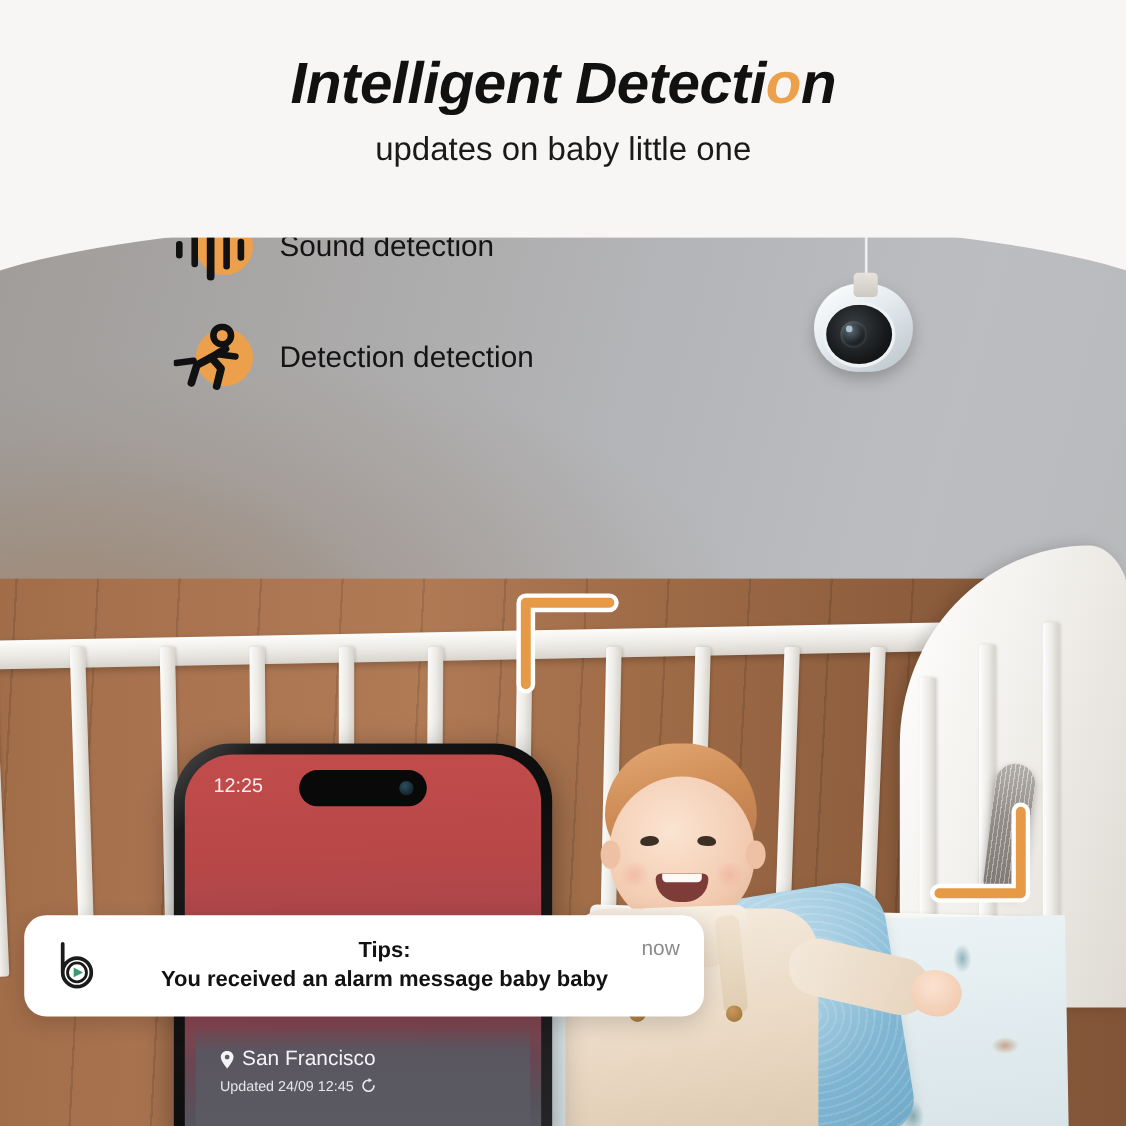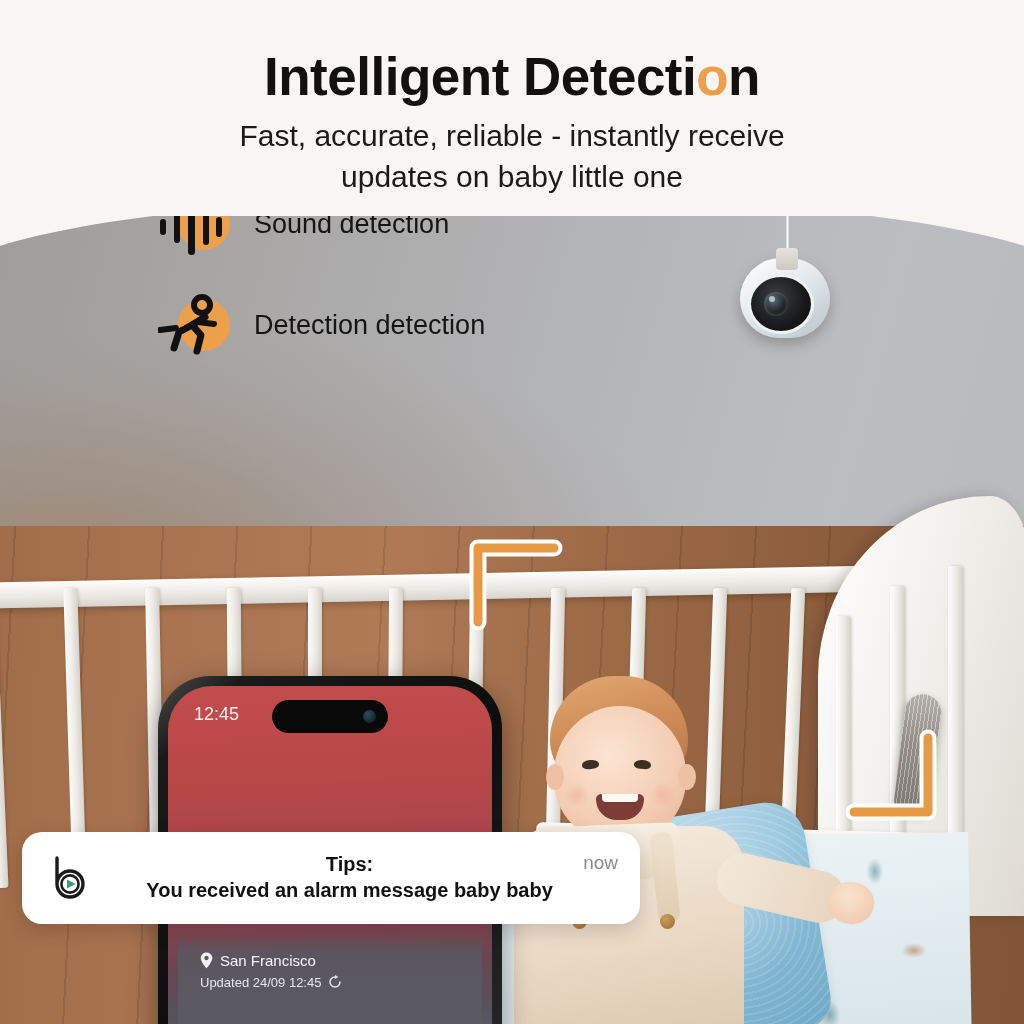--- a/index.html
+++ b/index.html
@@ -12,21 +12,21 @@
   .page { position: relative; width: 1024px; height: 1024px; background: #f7f6f4; }
 
   
   .header {
     position: absolute; left: 0; top: 0; width: 1024px; height: 216px;
     background: #f7f6f4; text-align: center; z-index: 40;
   }
   .title {
     margin-top: 50px;
     font-size: 53px; font-weight: 700; letter-spacing: -0.5px;
-    color: #111; line-height: 1.02;
+    color: #111; line-height: 1.02; font-style: italic;
   }
   .title .hl { color: #eda04c; }
   .subtitle {
     margin-top: 12px;
     font-size: 30px; font-weight: 400; color: #1a1a1a;
     line-height: 1.35;
   }
 
   
   .photo {
@@ -310,21 +310,21 @@
   .phone-time {
     position: absolute; left: 26px; top: 18px;
     color: #fdecec; font-size: 18px; font-weight: 500;
   }
   .phone-foot {
     position: absolute; left: 10px; right: 10px; bottom: 0; height: 104px;
     background: linear-gradient(180deg, rgba(88,87,96,.0), rgba(88,87,96,.92) 22%, #5c5b64 100%);
     padding: 20px 22px 0 22px;
   }
   .loc-row { display: flex; align-items: center; gap: 7px; }
-  .loc-text { color: #f4f4f6; font-size: 15px; }
+  .loc-text { color: #f4f4f6; font-size: 19px; }
   .upd-row { display: flex; gap: 7px; margin-top: 6px; }
   .upd-text { color: #e7e7ea; font-size: 13px; }
 
   
   .notif {
     position: absolute; left: 22px; top: 832px; width: 618px; height: 92px;
     background: #ffffff; border-radius: 20px;
     box-shadow: 0 6px 20px rgba(0,0,0,.16);
     display: flex; align-items: center; padding: 0 22px 0 26px;
     z-index: 60;
@@ -336,21 +336,20 @@
   .notif-time { font-size: 19px; color: #8b8b8b; align-self: flex-start; margin-top: 20px; }
 </style>
 </head>
 <body>
 
 <div class="page">
 
   <div class="header">
     <div class="title"><span>Intelligent Detecti</span><span class="hl">o</span><span>n</span></div>
     <div class="subtitle">
-      <div>Fast, accurate, reliable - instantly receive</div>
       <div>updates on baby little one</div>
     </div>
   </div>
 
   <div class="photo">
     <div class="photo-inner">
 
       <div class="wall"></div>
       <div class="wall-warm"></div>
       <div class="floor"></div>
@@ -471,21 +470,21 @@
     <svg width="104" height="100" viewBox="0 0 104 100">
       <path d="M88 10 L88 84 L14 84" fill="none" stroke="#ffffff" stroke-width="17" stroke-linecap="round" stroke-linejoin="round"></path>
       <path d="M88 10 L88 84 L14 84" fill="none" stroke="#e79a45" stroke-width="9" stroke-linecap="round" stroke-linejoin="round"></path>
     </svg>
   </div>
 
   <div class="phone">
     <div class="phone-frame"></div>
     <div class="phone-screen">
       <div class="island"></div>
-      <div class="phone-time">12:45</div>
+      <div class="phone-time">12:25</div>
 
       <div class="phone-foot">
         <div class="loc-row">
           <svg width="13" height="17" viewBox="0 0 13 17">
             <path d="M6.5 0.5 C3 0.5 0.7 3 0.7 6 C0.7 10 6.5 16.4 6.5 16.4 C6.5 16.4 12.3 10 12.3 6 C12.3 3 10 0.5 6.5 0.5 Z" fill="#f4f4f6"></path>
             <circle cx="6.5" cy="6" r="2.2" fill="#5c5b64"></circle>
           </svg>
           <span class="loc-text">San Francisco</span>
         </div>
         <div class="upd-row">

